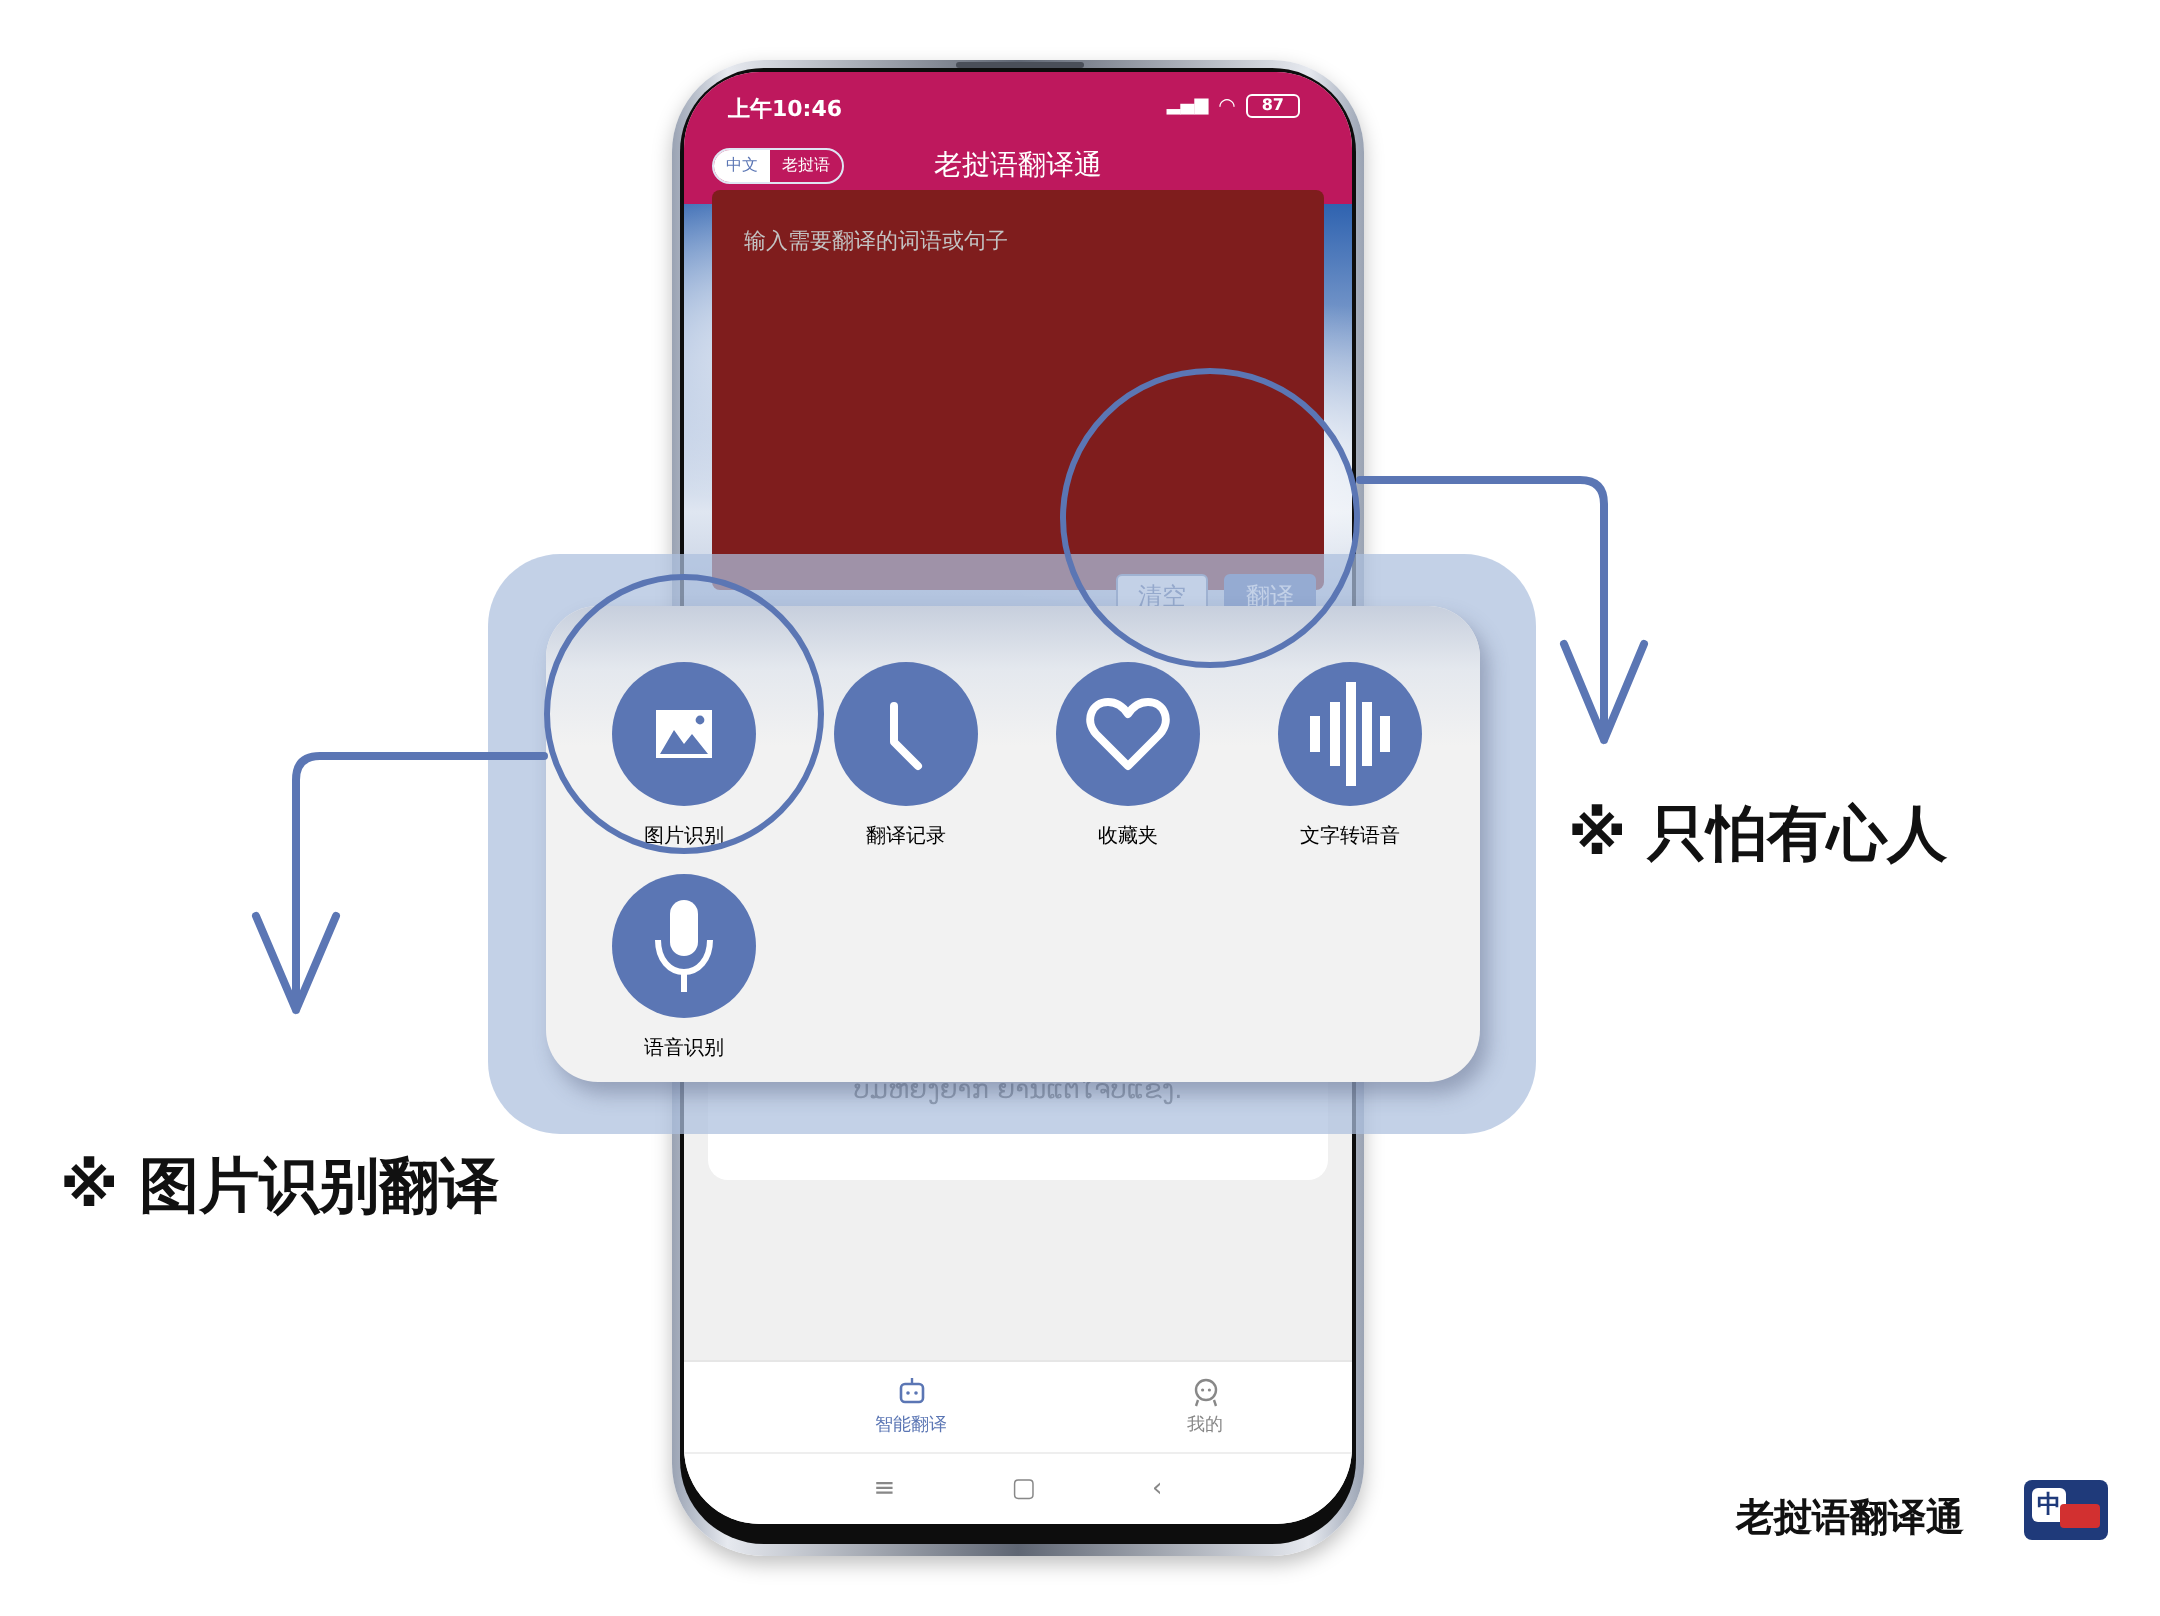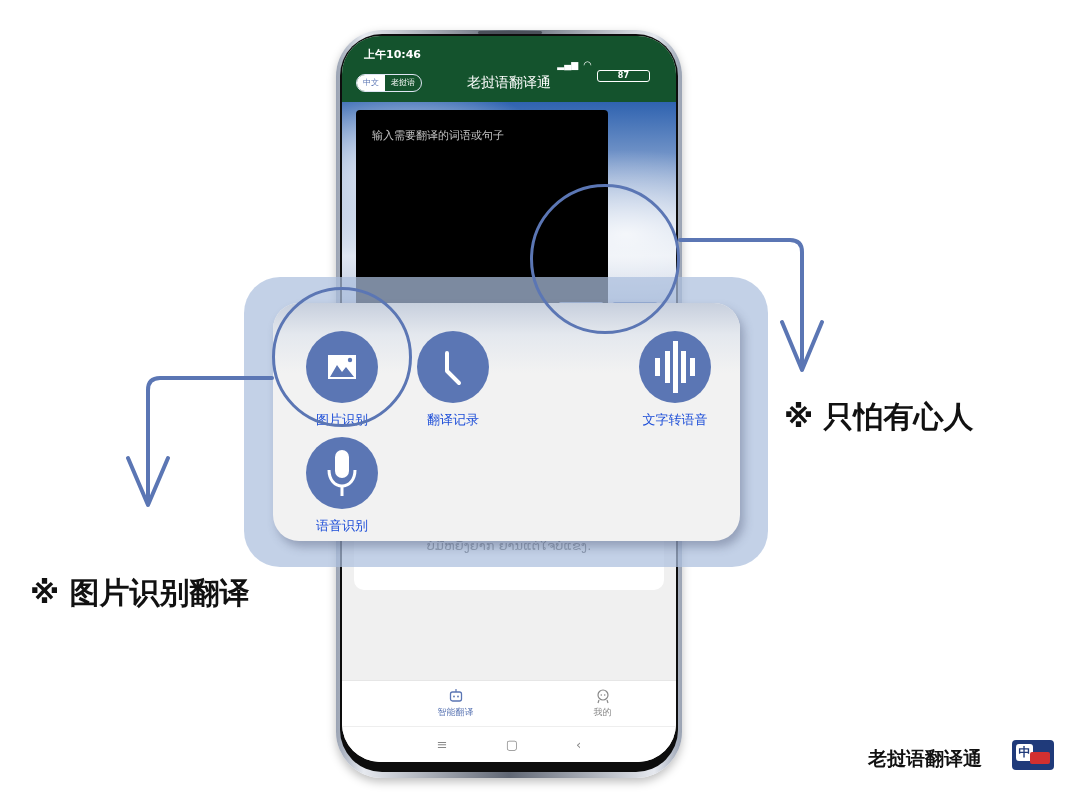--- a/index.html
+++ b/index.html
@@ -20,51 +20,51 @@
   .screen {
     position: absolute; left: 342px; top: 36px; width: 334px; height: 726px;
     border-radius: 38px; overflow: hidden; background: #f0f0f0;
   }
   .speaker {
     position: absolute; left: 478px; top: 31px; width: 64px; height: 3px;
     border-radius: 2px; background: #4a4f59;
   }
   .header {
     position: absolute; left: 0; top: 0; width: 100%; height: 66px;
-    background: #14532d;
+    background: #be185d;
   }
   .status-time {
     position: absolute; left: 22px; top: 11px; color: #fff; font-size: 11px; font-weight: bold;
   }
   .status-icons {
     position: absolute; right: 26px; top: 11px; display: flex; gap: 5px; align-items: center; color: #fff; font-size: 10px;
   }
   .battery {
-    border: 1px solid #fff; border-radius: 3px; font-size: 8px; padding: 0 20px; line-height: 10px; font-weight: bold; margin-top: 23px;
+    border: 1px solid #fff; border-radius: 3px; font-size: 8px; padding: 0 7px; line-height: 10px; font-weight: bold;
   }
   .lang-toggle {
     position: absolute; left: 14px; top: 38px; height: 18px; display: flex;
     border: 1px solid #dfe5f3; border-radius: 10px; overflow: hidden; font-size: 8px;
   }
   .lang-toggle span { padding: 0 6px; line-height: 16px; }
   .lang-active { background: #fff; color: #5b76b4; }
   .lang-inactive { color: #fff; }
   .app-title {
     position: absolute; left: 0; right: 0; top: 38px; text-align: center; color: #fff; font-size: 14px;
   }
   .scenery {
     position: absolute; left: 0; top: 66px; width: 100%; height: 220px;
     background:
       radial-gradient(ellipse at 20% 30%, rgba(255,255,255,0.9) 0%, rgba(255,255,255,0) 40%),
       radial-gradient(ellipse at 85% 60%, rgba(255,255,255,0.8) 0%, rgba(255,255,255,0) 45%),
       linear-gradient(180deg, #2f63b0 0%, #8fa9d2 35%, #dfe6f1 70%, #b9c5db 100%);
   }
   .input-card {
-    position: absolute; left: 14px; top: 74px; width: 252px; height: 200px;
-    background: #000000; border-radius: 4px;
+    position: absolute; left: 14px; top: 59px; width: 306px; height: 200px;
+    background: #7f1d1d; border-radius: 4px;
   }
   .input-placeholder {
     position: absolute; left: 16px; top: 18px; color: #c3c3c3; font-size: 11px;
   }
   .btn {
     position: absolute; top: 192px; height: 22px; font-size: 12px; line-height: 20px; text-align: center;
     border-radius: 3px; width: 46px;
   }
   .btn-clear { left: 202px; border: 1px solid #7f8fb4; color: #5b6f9e; background: #fff; }
   .btn-translate { left: 256px; border: 1px solid #5b76b4; background: #5b76b4; color: #fff; }
@@ -106,21 +106,21 @@
     content: ""; position: absolute; left: 0; top: 0; width: 100%; height: 70px;
     background: linear-gradient(180deg, #c7cfdd 0%, #e4e8ee 45%, rgba(242,242,242,0) 100%);
   }
   .menu-item {
     position: absolute; width: 100px; display: flex; flex-direction: column; align-items: center;
   }
   .menu-circle {
     width: 72px; height: 72px; border-radius: 50%; background: #5b76b4;
     display: flex; align-items: center; justify-content: center;
   }
-  .menu-label { margin-top: 8px; font-size: 13px; color: #1d4ed8; }
+  .menu-label { margin-top: 8px; font-size: 10px; color: #000000; }
 
   
   .ring {
     position: absolute; border: 3px solid #5b76b4; border-radius: 50%;
   }
   .callout {
     position: absolute; font-weight: bold; color: #111; font-size: 30px; white-space: nowrap;
   }
   .brand {
     position: absolute; left: 868px; top: 746px; font-size: 19px; font-weight: bold; color: #111;
@@ -207,20 +207,28 @@
     <span class="menu-label">图片识别</span>
   </div>
   <div class="menu-item" style="left:130px; top:28px;">
     <div class="menu-circle">
       <svg width="40" height="40" viewBox="0 0 40 40">
         <path d="M14 6 L14 24 L26 36" fill="none" stroke="#fff" stroke-width="4" stroke-linecap="round" stroke-linejoin="round"></path>
       </svg>
     </div>
     <span class="menu-label">翻译记录</span>
   </div>
+  <div class="menu-item" style="left:241px; top:28px;">
+    <div class="menu-circle">
+      <svg width="44" height="40" viewBox="0 0 44 40">
+        <path d="M22 36 L6 20 C0 13 4 4 12 4 C17 4 20 7 22 10 C24 7 27 4 32 4 C40 4 44 13 38 20 Z" fill="none" stroke="#fff" stroke-width="4" stroke-linejoin="round"></path>
+      </svg>
+    </div>
+    <span class="menu-label">收藏夹</span>
+  </div>
   <div class="menu-item" style="left:352px; top:28px;">
     <div class="menu-circle">
       <svg width="44" height="56" viewBox="0 0 44 56">
         <rect x="2" y="19" width="5" height="18" fill="#fff"></rect>
         <rect x="12" y="12" width="5" height="32" fill="#fff"></rect>
         <rect x="20" y="2" width="5" height="52" fill="#fff"></rect>
         <rect x="28" y="12" width="5" height="32" fill="#fff"></rect>
         <rect x="37" y="19" width="5" height="18" fill="#fff"></rect>
       </svg>
     </div>

